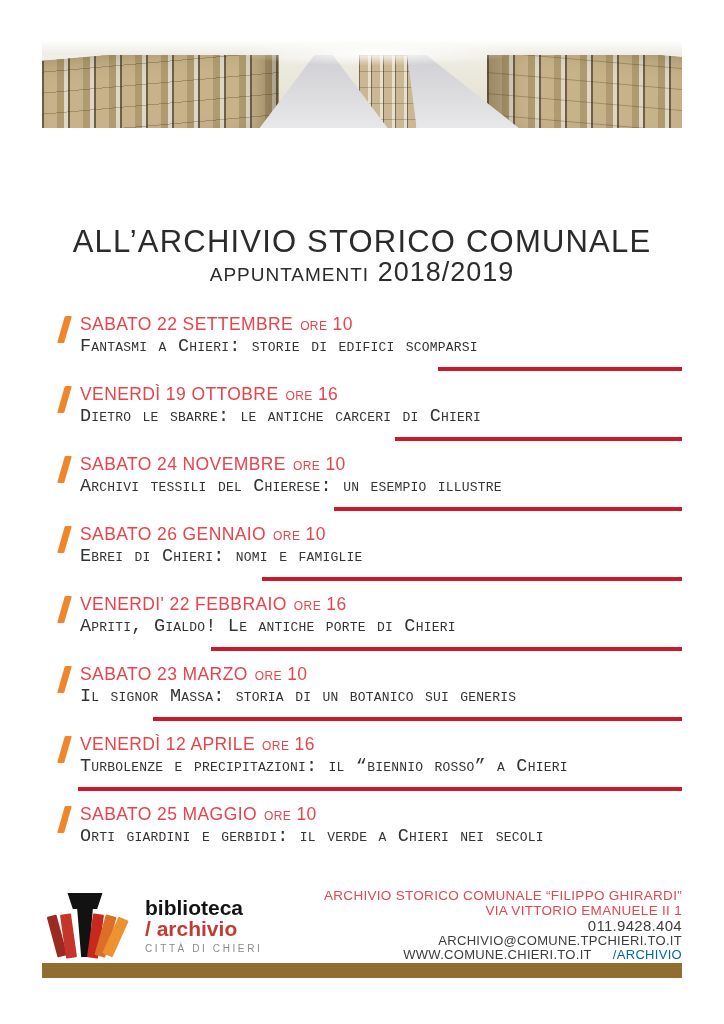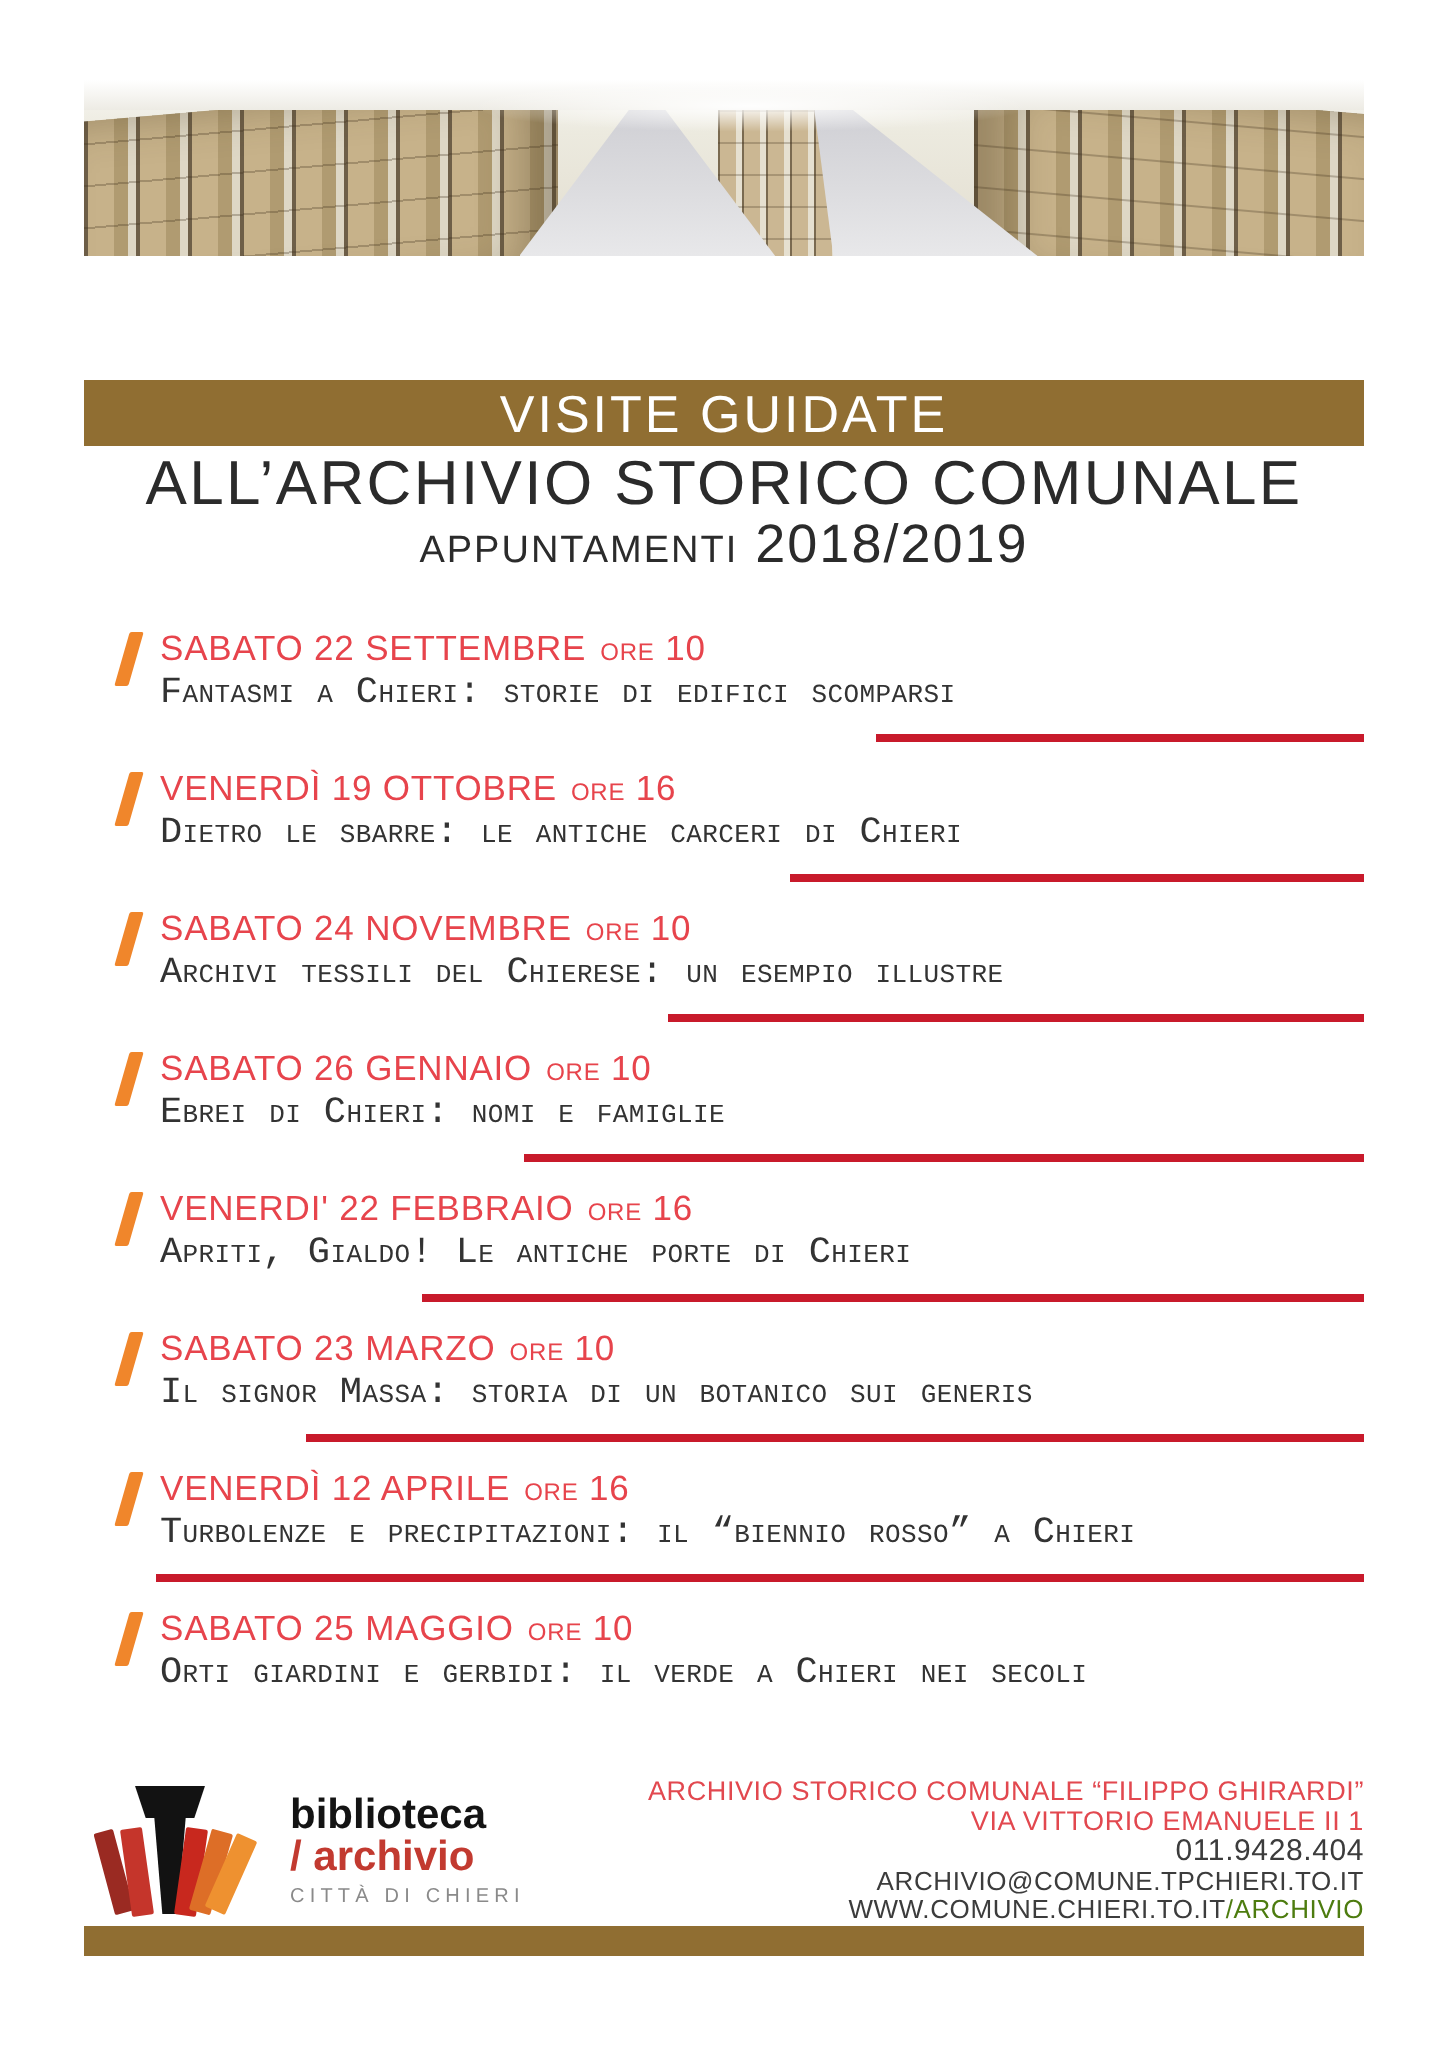--- a/index.html
+++ b/index.html
@@ -75,40 +75,39 @@
   .logo-text{position:absolute;left:145px;top:897px;}
   .lt1{font-size:21px;font-weight:700;color:#141414;line-height:21px;}
   .lt2{font-size:21px;font-weight:700;color:#C23A30;line-height:21px;}
   .lt3{font-size:10px;color:#8A8A8A;letter-spacing:2.6px;line-height:12px;margin-top:4px;}
 
   .contact{position:absolute;right:42px;top:889px;text-align:right;}
   .contact div{white-space:nowrap;}
   .c-red{color:#E2484F;font-size:13.5px;line-height:14.6px;letter-spacing:0.3px;}
   .c-phone{color:#3C3C3C;font-size:15px;line-height:15.4px;letter-spacing:0.3px;}
   .c-dark{color:#3C3C3C;font-size:13px;line-height:14.6px;letter-spacing:0.3px;}
-  .c-dark .red-suffix{color:#4d7c0f;}
+  .c-dark .red-suffix{color:#0369a1;margin-left:21px;}
 
   .bottombar{position:absolute;left:42px;top:963px;width:640px;height:15px;background:#906E32;}
 </style>
 </head>
 <body>
 
 <div class="page">
 
   <div class="photo">
     <div class="ph-shelf sl"></div>
     <div class="ph-shelf sm"></div>
     <div class="ph-shelf sr"></div>
     <div class="aisle a1"></div>
     <div class="aisle a2"></div>
     <div class="ph-ceil"></div>
     <div class="ph-glow"></div>
   </div>
 
-  <div class="goldbar">VISITE GUIDATE</div>
   <div class="subtitle">ALL’ARCHIVIO STORICO COMUNALE</div>
   <div class="season">appuntamenti 2018/2019</div>
 
   <div class="events">
 
     <div class="event">
       <span class="slash"></span>
       <div class="edate"><span>SABATO 22 SETTEMBRE</span><span class="etime">ore 10</span></div>
       <div class="etitle">Fantasmi a Chieri: storie di edifici scomparsi</div>
       <div class="rline"></div>

